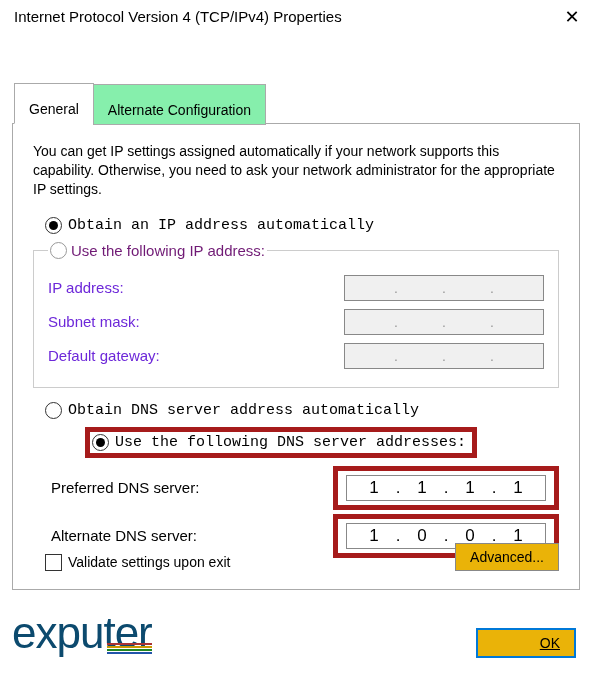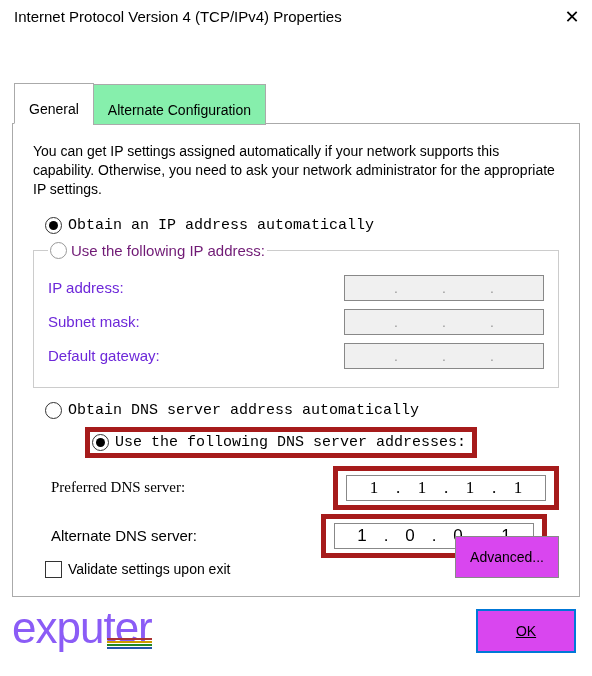--- a/index.html
+++ b/index.html
@@ -144,42 +144,42 @@
       margin-right: 6px;
     }
     .bottom-row {
       display: flex;
       justify-content: space-between;
       align-items: flex-end;
       margin-top: -30px;
     }
     .btn {
       min-width: 100px;
-      padding: 12px 14px;
+      padding: 5px 14px;
       border: 1px solid #888;
-      background: #d946ef;
+      background: #eab308;
       font-size: 14px;
       cursor: pointer;
-      text-align: center;
+      text-align: right;
     }
     .btn.primary { border: 2px solid #0078d7; }
     .footer-buttons {
       display: flex;
       justify-content: flex-end;
       gap: 12px;
       padding: 12px 16px 0 0;
       text-decoration: underline;
     }
     .logo {
-      margin: 0 0 0 12px;
+      margin: 18px 0 0 12px;
       font-size: 44px;
       font-weight: 400;
       font-family: "Segoe UI", Arial, sans-serif;
       letter-spacing: -1px;
-      color: #8b5cf6;
+      color: #0c4a6e;
       position: relative;
       display: inline-block;
     }
     .logo .ex { font-weight: 400; }
     .under-lines {
       position: absolute;
       left: 95px;
       right: 0;
       bottom: 4px;
       display: flex;
@@ -267,36 +267,36 @@
     <span>Obtain DNS server address automatically</span>
   </div>
 
   <div class="radio-row" style="margin-left:8px;padding-left:44px;">
     <span class="highlight-radio">
       <span class="radio selected"></span>
       <span>Use the following DNS server addresses:</span>
     </span>
   </div>
 
-  <div class="field-row" style="margin-left:18px;margin-right:0;font-family:Liberation Serif, serif;">
+  <div class="field-row" style="margin-left:18px;margin-right:0;">
     <span class="field-label">Preferred DNS server:</span>
     <span class="highlight-box">
       <span class="ip-input enabled">
         <span class="oct">1</span>
           <span class="dot">.</span>
         <span class="oct">1</span>
           <span class="dot">.</span>
         <span class="oct">1</span>
           <span class="dot">.</span>
         <span class="oct">1</span>
       </span>
     </span>
   </div>
 
-  <div class="field-row" style="margin-left:18px;margin-right:12px;margin-top:-4px;">
+  <div class="field-row" style="margin-left:18px;margin-right:0;margin-top:-4px;">
     <span class="field-label">Alternate DNS server:</span>
     <span class="highlight-box">
       <span class="ip-input enabled">
         <span class="oct">1</span>
           <span class="dot">.</span>
         <span class="oct">0</span>
           <span class="dot">.</span>
         <span class="oct">0</span>
           <span class="dot">.</span>
         <span class="oct">1</span>

